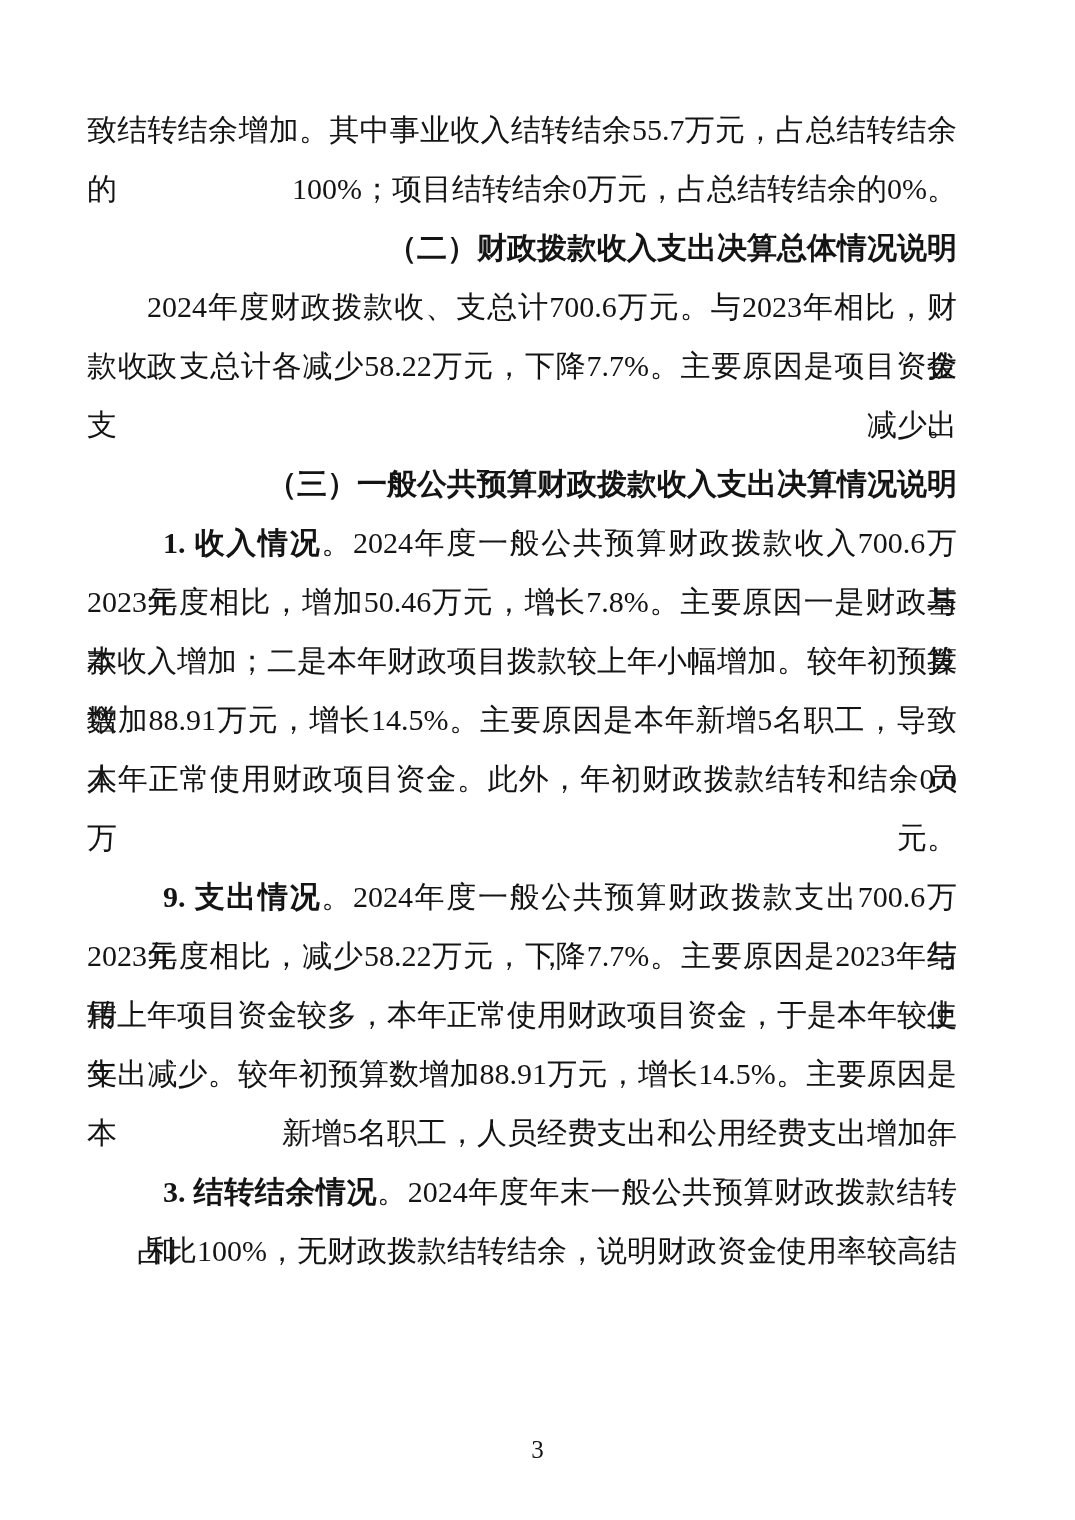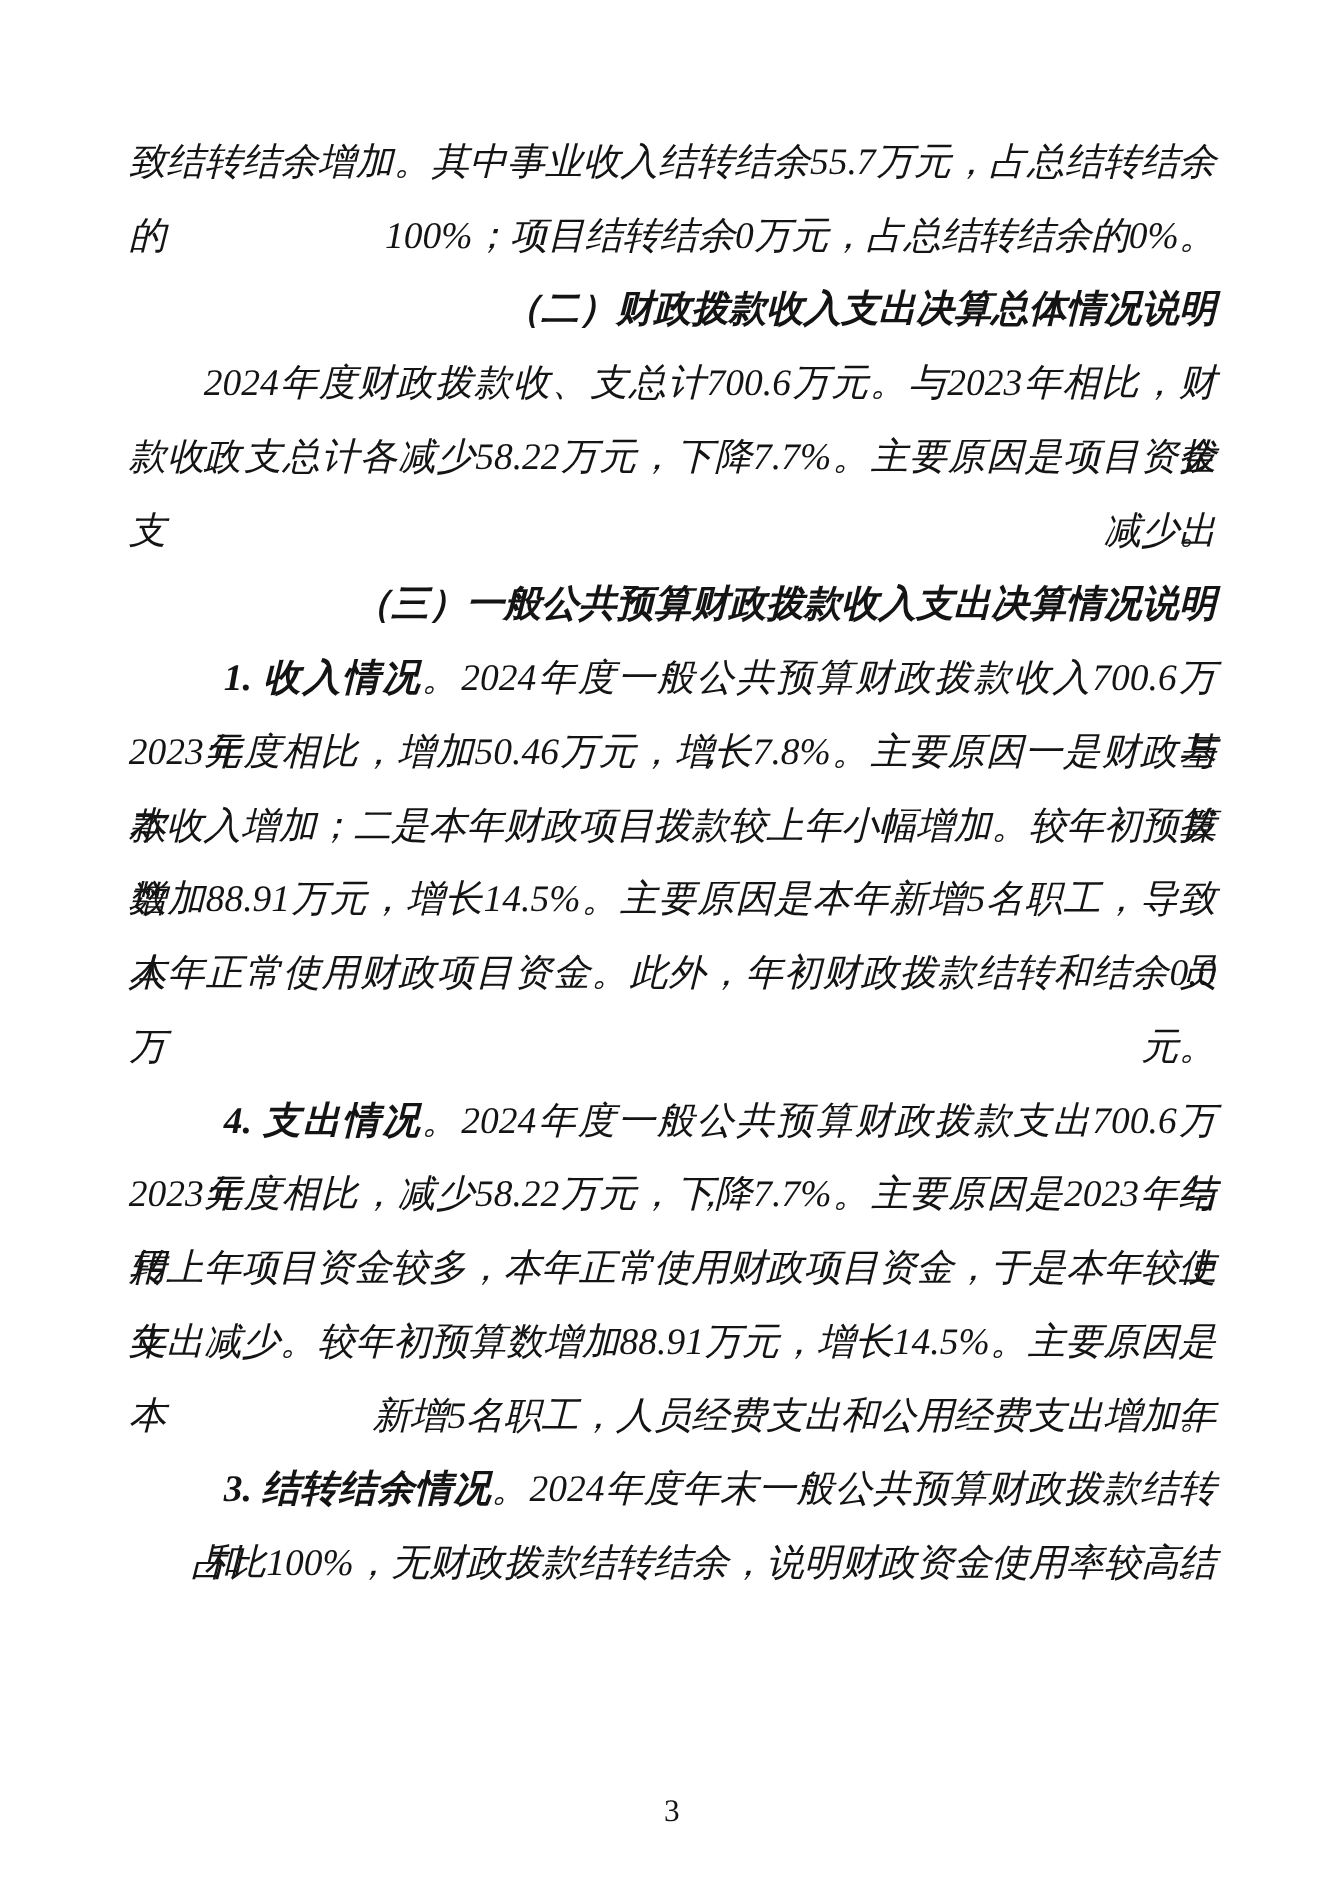--- a/index.html
+++ b/index.html
@@ -12,24 +12,23 @@
     width: 1075px;
     height: 1520px;
     margin: 0 auto;
     background: #ffffff;
     color: #141414;
     font-family: "Liberation Serif", "DejaVu Serif", serif;
     overflow: hidden;
   }
   .doc {
     position: absolute;
-    left: 103px;
+    left: 87px;
     top: 100px;
     width: 870px;
-    font-style: italic;
   }
   .line {
     font-size: 30px;
     height: 59px;
     line-height: 59px;
     white-space: nowrap;
     text-align: right;
   }
   .line.full {
     text-align: justify;
@@ -66,21 +65,21 @@
       <div class="line indent full"><span class="seg">2024年度财政拨款收、支总计700.6万元。与2023年相比，财政拨</span></div>
       <div class="line full"><span class="seg">款收、支总计各减少58.22万元，下降7.7%。主要原因是项目资金支出</span></div>
       <div class="line"><span class="seg">减少。</span></div>
       <div class="line indent"><span class="seg bold">（三）一般公共预算财政拨款收入支出决算情况说明</span></div>
       <div class="line indent full"><span class="seg bold">1. 收入情况</span><span class="seg">。2024年度一般公共预算财政拨款收入700.6万元，与</span></div>
       <div class="line full"><span class="seg">2023年度相比，增加50.46万元，增长7.8%。主要原因一是财政基本拨</span></div>
       <div class="line full"><span class="seg">款收入增加；二是本年财政项目拨款较上年小幅增加。较年初预算数</span></div>
       <div class="line full"><span class="seg">增加88.91万元，增长14.5%。主要原因是本年新增5名职工，导致人员</span></div>
       <div class="line full"><span class="seg">本年正常使用财政项目资金。此外，年初财政拨款结转和结余0.0万</span></div>
       <div class="line"><span class="seg">元。</span></div>
-      <div class="line indent full"><span class="seg bold">4. 支出情况</span><span class="seg">。2024年度一般公共预算财政拨款支出700.6万元，与</span></div>
+      <div class="line indent full"><span class="seg bold">9. 支出情况</span><span class="seg">。2024年度一般公共预算财政拨款支出700.6万元，与</span></div>
       <div class="line full"><span class="seg">2023年度相比，减少58.22万元，下降7.7%。主要原因是2023年结转使</span></div>
       <div class="line full"><span class="seg">用上年项目资金较多，本年正常使用财政项目资金，于是本年较上年</span></div>
       <div class="line full"><span class="seg">支出减少。较年初预算数增加88.91万元，增长14.5%。主要原因是本年</span></div>
       <div class="line"><span class="seg">新增5名职工，人员经费支出和公用经费支出增加。</span></div>
       <div class="line indent full"><span class="seg bold">3. 结转结余情况</span><span class="seg">。2024年度年末一般公共预算财政拨款结转和结</span></div>
       <div class="line"><span class="seg">占比100%，无财政拨款结转结余，说明财政资金使用率较高。</span></div>
     </div>
   <div class="footer">3</div>
 </div>
 

